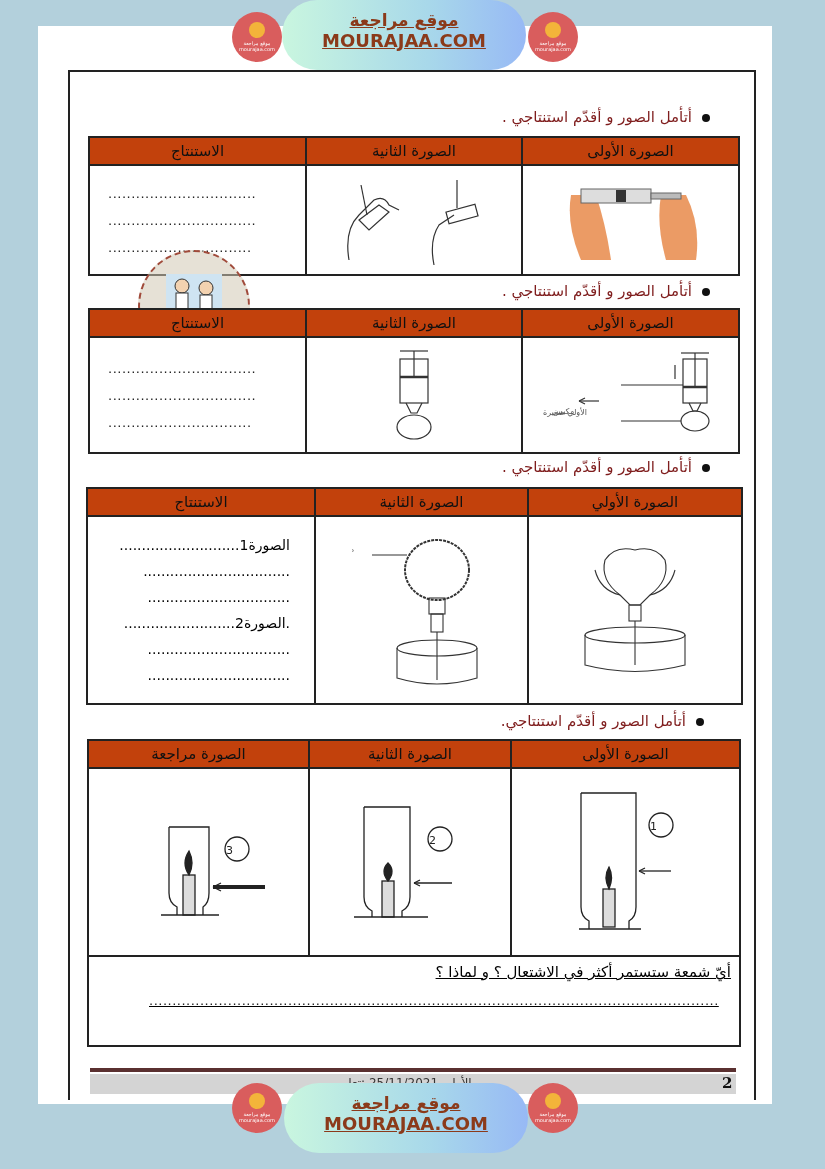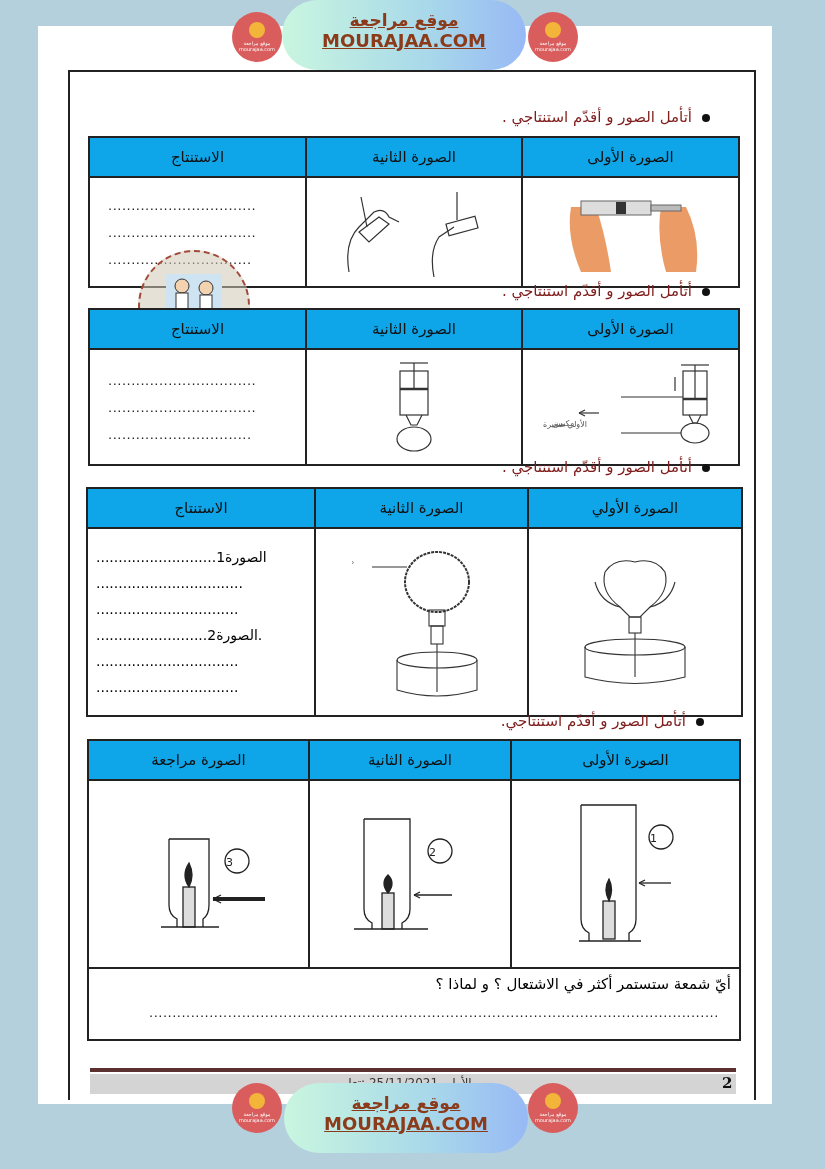--- a/index.html
+++ b/index.html
@@ -2,24 +2,24 @@
 <html><head>
 <meta charset="utf-8">
 <style>
   * { box-sizing: border-box; margin: 0; padding: 0; }
   body { width: 825px; height: 1169px; background: #b3d0dc; position: relative; overflow: hidden; font-family: "DejaVu Sans", sans-serif; }
   .paper { position: absolute; left: 38px; top: 26px; width: 734px; height: 1078px; background: #ffffff; }
   .frame { position: absolute; left: 68px; top: 70px; width: 688px; height: 1030px; border: 2px solid #222; border-bottom: none; }
   .instruction { position: absolute; direction: rtl; font-size: 15px; color: #7f1d1d; font-family: "DejaVu Sans", sans-serif; }
   .instruction .bullet { display: inline-block; width: 8px; height: 8px; border-radius: 50%; background: #111; margin-left: 10px; vertical-align: middle; }
   table.ws { position: absolute; border-collapse: collapse; direction: rtl; table-layout: fixed; }
-  table.ws th { background: #0ea5e9; border: 2px solid #222; font-weight: normal; font-size: 15px; height: 40px; color: #111; }
+  table.ws th { background: #c2410c; border: 2px solid #222; font-weight: normal; font-size: 15px; height: 28px; color: #111; }
   table.ws td { border: 2px solid #222; vertical-align: middle; text-align: center; background: #fff; }
   .dots { direction: ltr; font-size: 13px; letter-spacing: 0.5px; color: #222; line-height: 27px; text-align: left; padding-left: 18px; overflow: hidden; white-space: nowrap; }
-  .answer-lines { text-align: left; direction: rtl; padding: 4px 8px; font-size: 14px; line-height: 26px; white-space: nowrap; overflow: hidden; }
+  .answer-lines { text-align: right; direction: rtl; padding: 4px 24px; font-size: 14px; line-height: 26px; white-space: nowrap; overflow: hidden; }
   .question { direction: rtl; text-align: right; font-size: 15px; padding: 6px 8px; }
   .banner { position: absolute; left: 282px; width: 244px; height: 70px; border-radius: 35px; background: linear-gradient(90deg, #c9f6df 0%, #a8d8ea 60%, #97b9f5 100%); text-align: center; }
   .banner .ar { color: #8b3a1a; font-size: 17px; font-weight: bold; text-decoration: underline; margin-top: 10px; display: block; }
   .banner .en { color: #8b3a1a; font-size: 18px; font-weight: bold; text-decoration: underline; display: block; }
   .badge { position: absolute; width: 50px; height: 50px; border-radius: 50%; background: #d95d5d; text-align: center; }
   .badge .book { display: block; width: 16px; height: 16px; border-radius: 50%; background: #f3b43a; margin: 10px auto 2px; }
   .badge .lbl { font-size: 5px; color: #fff; line-height: 6px; display: block; }
   .stamp { position: absolute; left: 138px; top: 250px; width: 112px; height: 112px; border-radius: 50%; border: 2px dashed #a04a3a; background: rgba(210,200,180,0.55); }
   .footer-rule { position: absolute; left: 90px; top: 1068px; width: 646px; height: 4px; background: #5a3030; }
   .footer-bar { position: absolute; left: 90px; top: 1074px; width: 646px; height: 20px; background: #d4d4d4; }
@@ -259,21 +259,21 @@
         <rect x="64" y="88" width="12" height="40" fill="#ddd"></rect>
         <path d="M70 88 Q62 76 70 64 Q76 76 70 88 Z" fill="#222"></path>
         <line x1="94" y1="100" x2="146" y2="100" stroke-width="4"></line>
         <path d="M94 100 L102 96 M94 100 L102 104"></path>
         <line x1="42" y1="128" x2="100" y2="128"></line>
         <circle cx="118" cy="62" r="12"></circle>
         <text x="114" y="67" font-size="11" fill="#222" stroke="none">3</text>
       </svg>
     </td>
   </tr>
-  <tr style="height:72px;">
+  <tr style="height:90px;text-decoration:underline;">
     <td colspan="3" style="vertical-align:top;">
       <div class="question">أيّ شمعة ستستمر أكثر في الاشتعال ؟ و لماذا ؟</div>
       <div class="dots" style="padding-left:60px;">...........................................................................................................................</div>
     </td>
   </tr>
 </tbody>
   </table>
 
 <div class="footer-rule"></div>
 <div class="footer-bar"></div>

